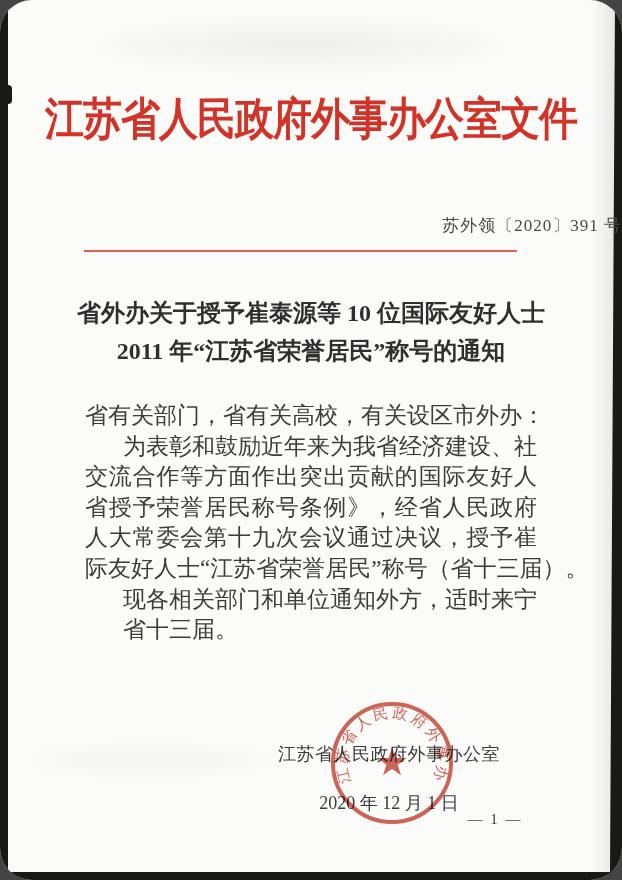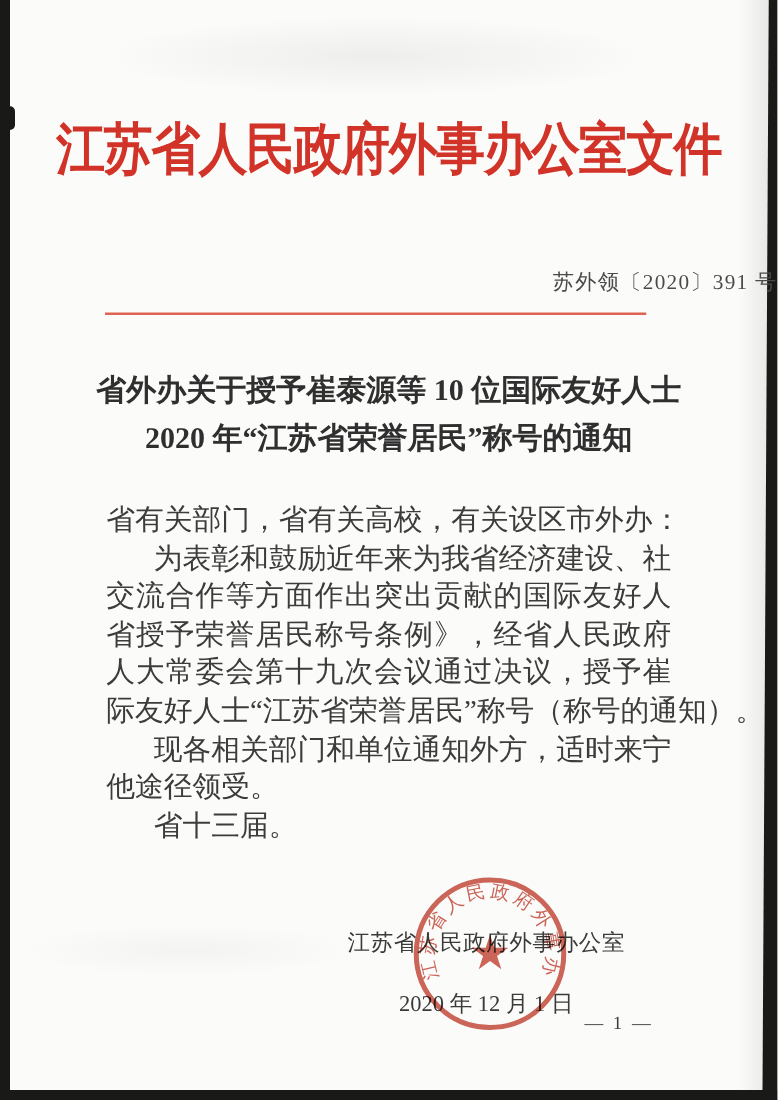--- a/index.html
+++ b/index.html
@@ -7,20 +7,21 @@
     font-family: "Liberation Serif", "DejaVu Serif", serif;
     background:#444;
   }
   .scan {
     position:relative; width:622px; height:880px; overflow:hidden;
     background:
       radial-gradient(ellipse 320px 45px at 300px 45px, rgba(185,185,182,0.20), transparent 70%),
       radial-gradient(ellipse 200px 30px at 150px 760px, rgba(200,200,196,0.15), transparent 70%),
       linear-gradient(90deg, rgba(0,0,0,0) 95%, rgba(0,0,0,0.10) 100%),
       #fbfbf9;
+    border-radius: 32px;
   }
   
   .edge { position:absolute; background:#191917; }
   .edge-left   { left:0; top:0; width:8px; height:880px; }
   .edge-right  { right:0; top:0; width:14px; height:880px;
                  clip-path: polygon(50% 0%, 100% 0%, 100% 100%, 14% 100%); }
   .edge-bottom { left:0; top:872px; width:622px; height:8px; }
   .edge-nub    { left:0; top:85px; width:12px; height:19px; border-radius:0 4px 4px 0; }
 
   .org-title {
@@ -81,32 +82,31 @@
   <div class="edge edge-nub"></div>
 
   <div class="org-title">江苏省人民政府外事办公室文件</div>
 
   <div class="doc-number">苏外领〔2020〕391 号</div>
 
   <div class="red-rule"></div>
 
   <div class="doc-title">
     <div>省外办关于授予崔泰源等 10 位国际友好人士</div>
-    <div>2020 年“江苏省荣誉居民”称号的通知</div>
+    <div>2011 年“江苏省荣誉居民”称号的通知</div>
   </div>
 
   <div class="body-block">
     <div class="line">省有关部门，省有关高校，有关设区市外办：</div>
     <div class="line j i">为表彰和鼓励近年来为我省经济建设、社会发展和对外</div>
     <div class="line j">交流合作等方面作出突出贡献的国际友好人士，根据《江苏</div>
     <div class="line j">省授予荣誉居民称号条例》，经省人民政府提议，省十三届</div>
     <div class="line j">人大常委会第十九次会议通过决议，授予崔泰源等 10 位国</div>
-    <div class="line">际友好人士“江苏省荣誉居民”称号（称号的通知）。</div>
+    <div class="line">际友好人士“江苏省荣誉居民”称号（省十三届）。</div>
     <div class="line j i">现各相关部门和单位通知外方，适时来宁授予或通过其</div>
-    <div class="line">他途径领受。</div>
     <div class="line i">省十三届。</div>
   </div>
 
   <div class="signature">
     <div class="sig-org">江苏省人民政府外事办公室</div>
     <div class="sig-date">2020 年 12 月 1 日</div>
   </div>
 
   <svg class="seal" width="170" height="170" viewBox="0 0 170 170">
     <defs>

